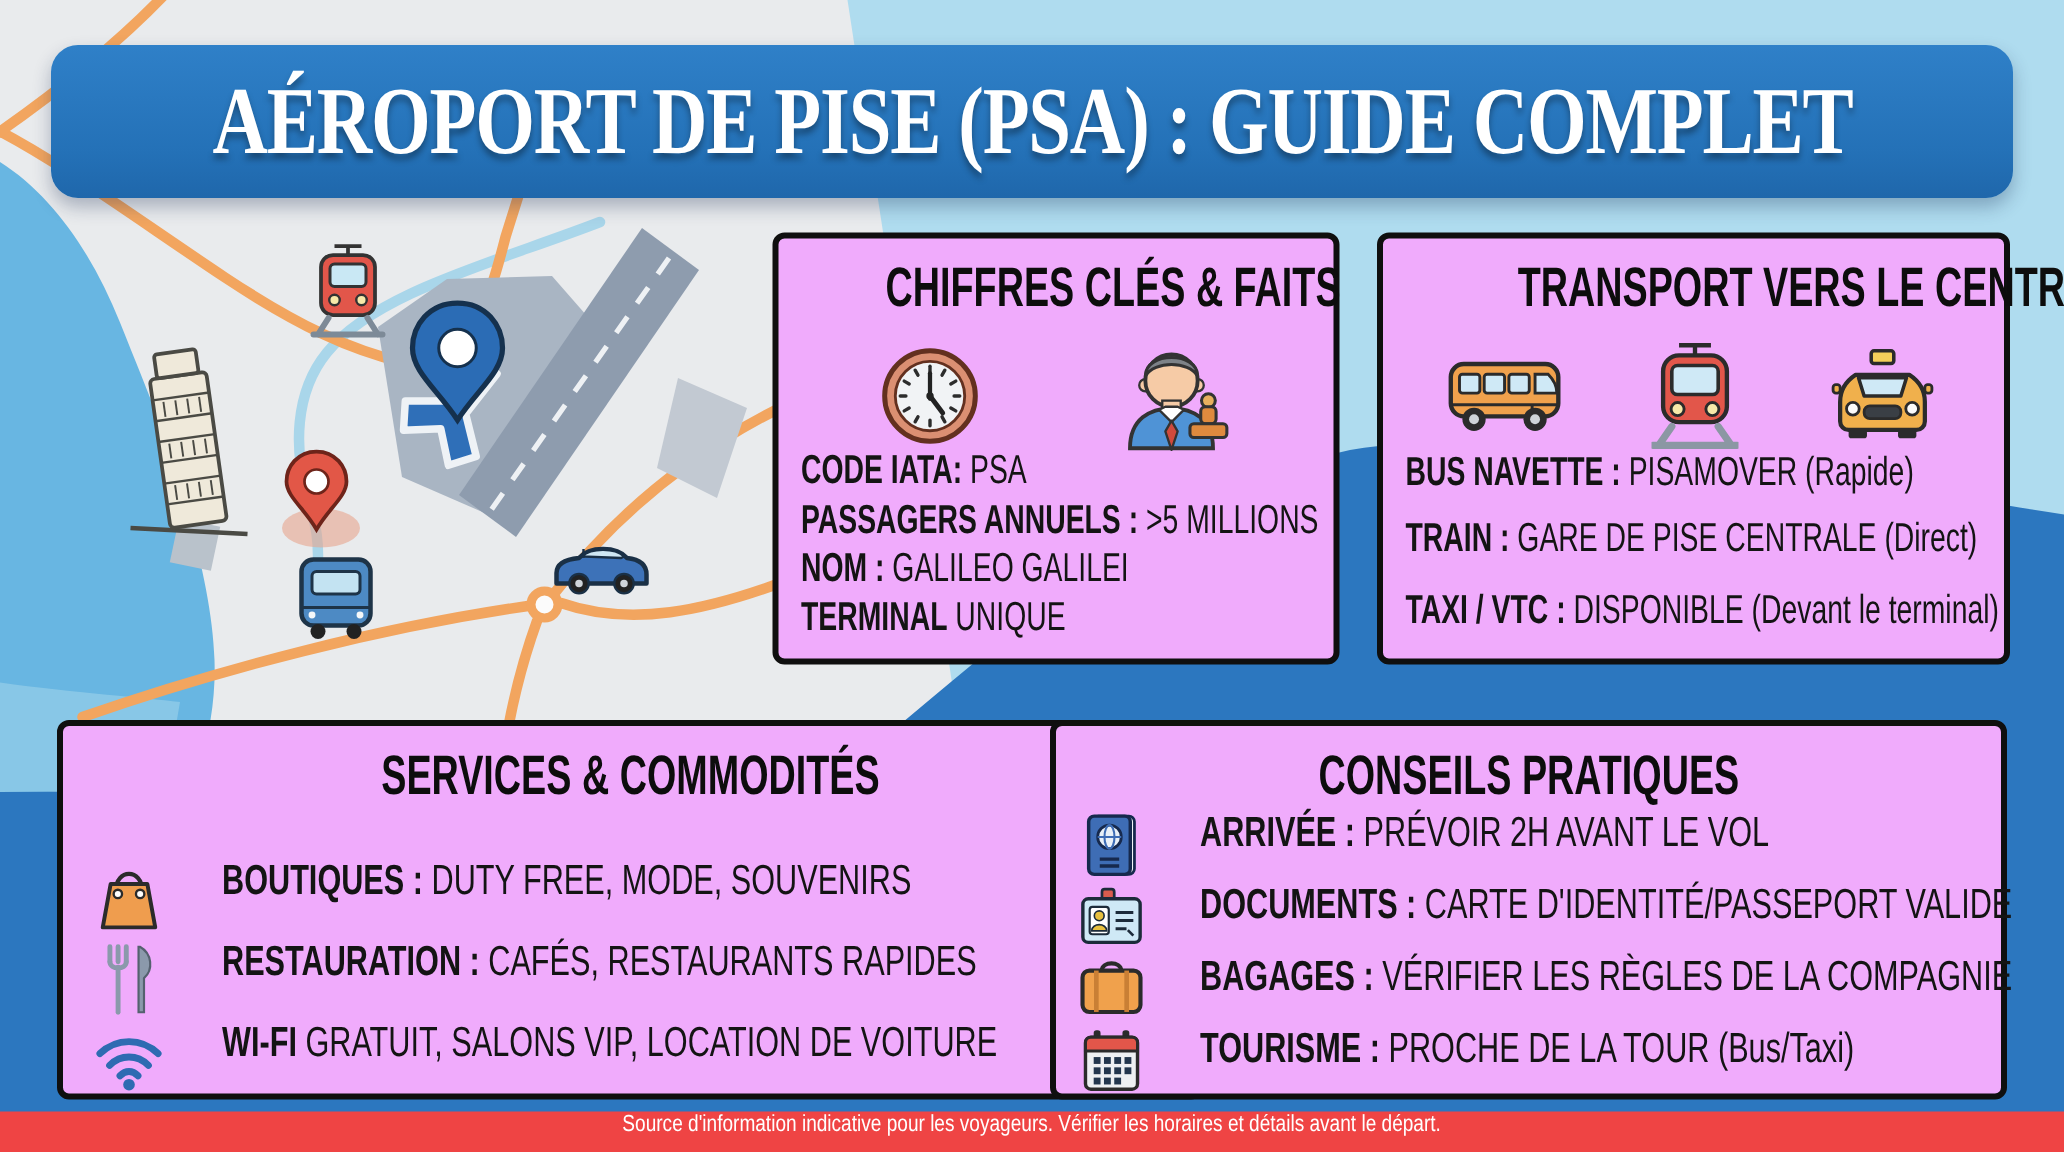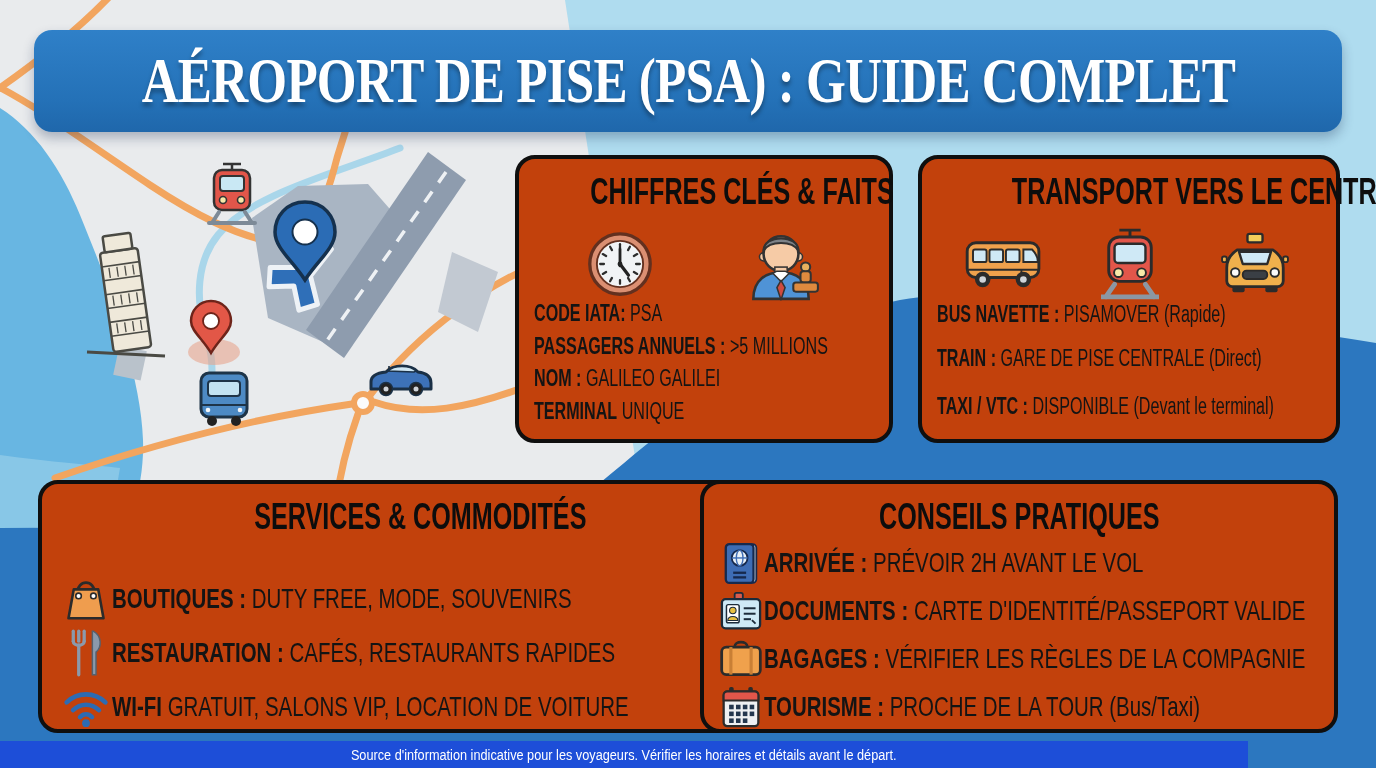--- a/index.html
+++ b/index.html
@@ -10,61 +10,61 @@
   
   .banner{position:absolute;left:34px;top:30px;width:1308px;height:102px;
           background:linear-gradient(180deg,#2f80c8 0%,#2471b7 70%,#1f67ab 100%);
           border-radius:18px;display:flex;align-items:center;justify-content:center;
           box-shadow:0 6px 12px rgba(20,40,80,.30);}
   .banner h1{margin:0;color:#ffffff;font-size:64px;font-weight:700;white-space:nowrap;
              text-shadow:0 4px 5px rgba(0,0,0,.35);letter-spacing:-1px;font-family:Liberation Serif, serif;}
   .cond-title{display:inline-block;transform:scaleX(.80);transform-origin:center;}
 
   
-  .card{position:absolute;background:#c2410c;border:4px solid #0f0f0f;
-        border-radius:20px;color:#141414;box-sizing:border-box;}
+  .card{position:absolute;background:#f0abfc;border:4px solid #0f0f0f;
+        border-radius:8px;color:#141414;box-sizing:border-box;}
   .card h2{margin:12px 0 0;text-align:center;font-size:37px;font-weight:700;
            white-space:nowrap;color:#0d0d0d;}
   .card h2 .cond{display:inline-block;transform:scaleX(.68);transform-origin:center;}
 
-  .row{white-space:nowrap;font-size:23px;font-weight:400;margin:0;line-height:32px;}
+  .row{white-space:nowrap;font-size:27px;font-weight:400;margin:0;line-height:32px;}
   .row .cond{display:inline-block;transform:scaleX(.70);transform-origin:left center;}
   .row b{font-weight:700;}
 
   .card-stats{left:515px;top:155px;width:378px;height:288px;}
   .card-transport{left:918px;top:155px;width:422px;height:288px;}
   .card-services{left:38px;top:480px;width:764px;height:253px;}
   .card-tips{left:700px;top:480px;width:638px;height:253px;}
 
   .icon-row{display:flex;align-items:center;justify-content:center;margin-top:8px;height:86px;}
   .card-stats .icon-row{gap:86px;}
   .card-transport .icon-row{gap:56px;}
 
   .stats-rows{position:absolute;left:15px;top:138px;}
   .stats-rows .row{line-height:32.5px;}
   .transport-rows{position:absolute;left:15px;top:140px;}
   .transport-rows .row{line-height:30px;}
   .transport-rows .row:nth-child(1){margin-bottom:14px;}
   .transport-rows .row:nth-child(2){margin-bottom:18px;}
 
-  .icon-line{position:absolute;display:flex;align-items:center;}
+  .icon-line{position:absolute;display:flex;gap:36px;}
   .icon-cell{flex:0 0 52px;display:flex;align-items:center;justify-content:center;}
   .card-services .icon-line{left:18px;height:56px;}
   .card-services .row{font-size:28px;}
   .card-services .row .cond{transform:scaleX(.73);}
   .sline0{top:87px;} .sline1{top:141px;} .sline2{top:195px;}
   .card-tips .icon-line{left:14px;height:48px;}
   .card-tips .icon-cell{flex:0 0 46px;}
   .card-tips .row{font-size:28px;}
   .card-tips .row .cond{transform:scaleX(.73);}
   .tline0{top:55px;} .tline1{top:103px;} .tline2{top:151px;} .tline3{top:199px;}
 
   
-  .footer{position:absolute;left:0;top:741px;width:1248px;height:27px;
-          background:#1d4ed8;display:flex;align-items:center;justify-content:center;}
+  .footer{position:absolute;left:0;top:741px;width:1376px;height:27px;
+          background:#ef4444;display:flex;justify-content:center;}
   .footer span{color:#fff;font-size:15.5px;white-space:nowrap;
                display:inline-block;transform:scaleX(.82);transform-origin:center;}
 </style>
 </head>
 <body>
 
 <div class="stage">
 
   <svg class="bg" viewBox="0 0 1376 768">
     <rect width="1376" height="768" fill="#e9ebed"></rect>

